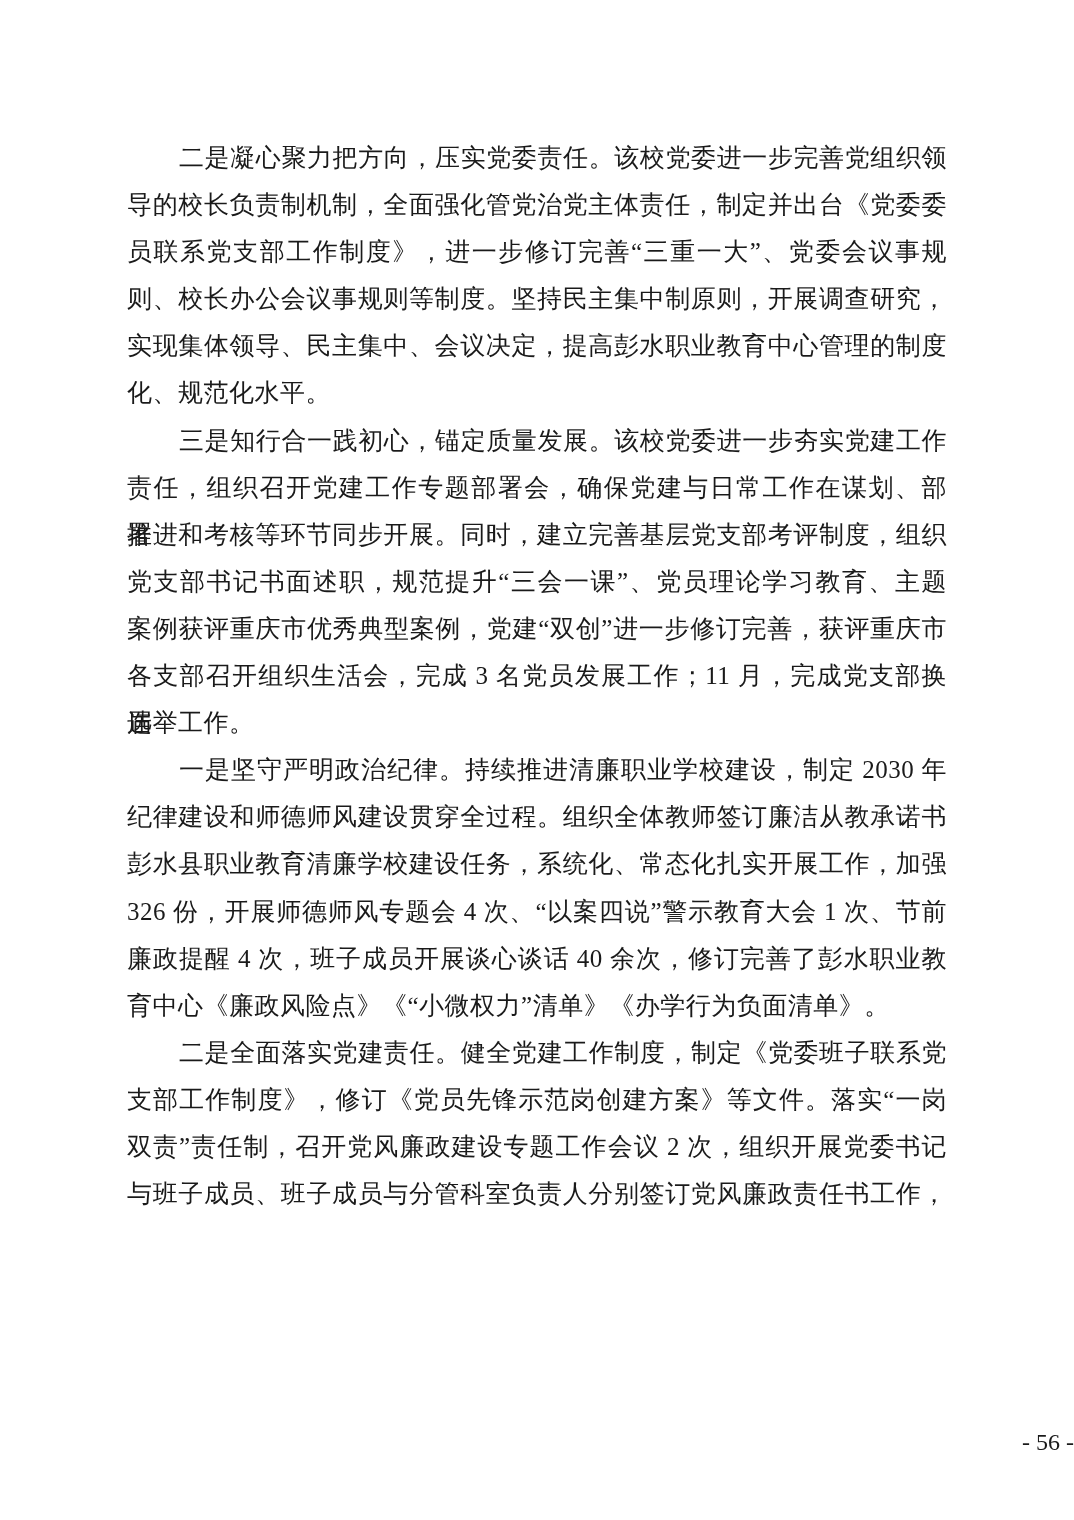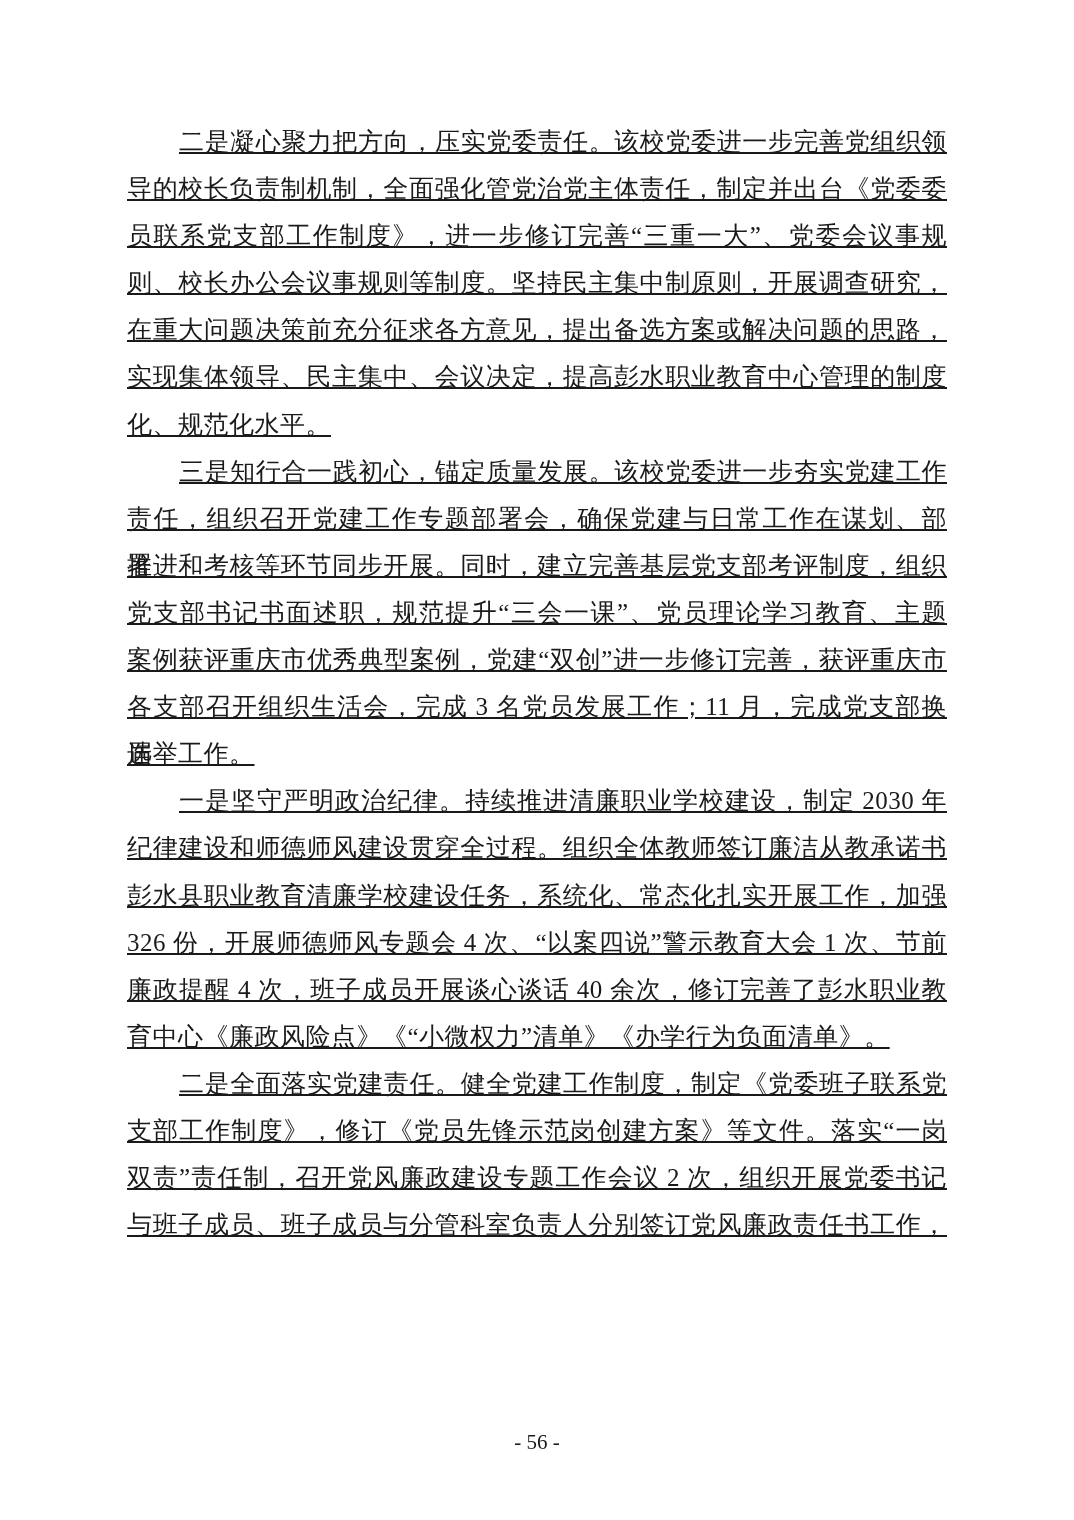--- a/index.html
+++ b/index.html
@@ -9,23 +9,22 @@
     height: 1520px;
     margin: 0 auto;
     background: #ffffff;
     color: #1a1a1a;
     font-family: "Liberation Serif", "DejaVu Serif", serif;
     overflow: hidden;
   }
   .text-body {
     position: absolute;
     left: 127px;
-    top: 118px;
+    top: 134px;
     width: 820px;
-    text-decoration: underline;
   }
   .line {
     height: 47.1px;
     line-height: 47.1px;
     font-size: 25px;
     letter-spacing: 0.5px;
     text-align: justify;
     text-align-last: justify;
     text-justify: inter-ideograph;
   }
@@ -34,37 +33,36 @@
   .block.heading .line {
     font-weight: bold;
     text-align-last: left;
     letter-spacing: 0.2px;
   }
   .footer {
     position: absolute;
     top: 1428px;
     left: 0;
     width: 100%;
-    text-align: center;
-    font-size: 21px;
+    text-align: right;
+    font-size: 24px;
     line-height: 28px;
     color: #1a1a1a;
   }
 </style>
 </head>
 <body>
 
 <div class="page">
   <div class="text-body" id="doc-body">
       <div class="block paragraph">
         <div class="line first">二是凝心聚力把方向，压实党委责任。该校党委进一步完善党组织领</div>
         <div class="line">导的校长负责制机制，全面强化管党治党主体责任，制定并出台《党委委</div>
         <div class="line">员联系党支部工作制度》，进一步修订完善“三重一大”、党委会议事规</div>
         <div class="line">则、校长办公会议事规则等制度。坚持民主集中制原则，开展调查研究，</div>
-        <div class="line">在重大问题决策前充分征求各方意见，提出备选方案或解决问题的思路，</div>
         <div class="line">实现集体领导、民主集中、会议决定，提高彭水职业教育中心管理的制度</div>
         <div class="line end">化、规范化水平。</div>
       </div>
       <div class="block paragraph">
         <div class="line first">三是知行合一践初心，锚定质量发展。该校党委进一步夯实党建工作</div>
         <div class="line">责任，组织召开党建工作专题部署会，确保党建与日常工作在谋划、部署、</div>
         <div class="line">推进和考核等环节同步开展。同时，建立完善基层党支部考评制度，组织</div>
         <div class="line">党支部书记书面述职，规范提升“三会一课”、党员理论学习教育、主题</div>
         <div class="line">案例获评重庆市优秀典型案例，党建“双创”进一步修订完善，获评重庆市</div>
         <div class="line">各支部召开组织生活会，完成 3 名党员发展工作；11 月，完成党支部换届</div>

